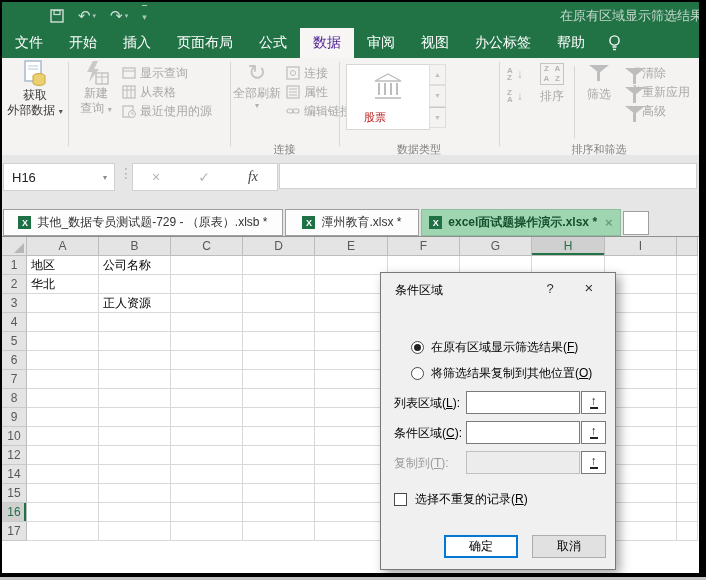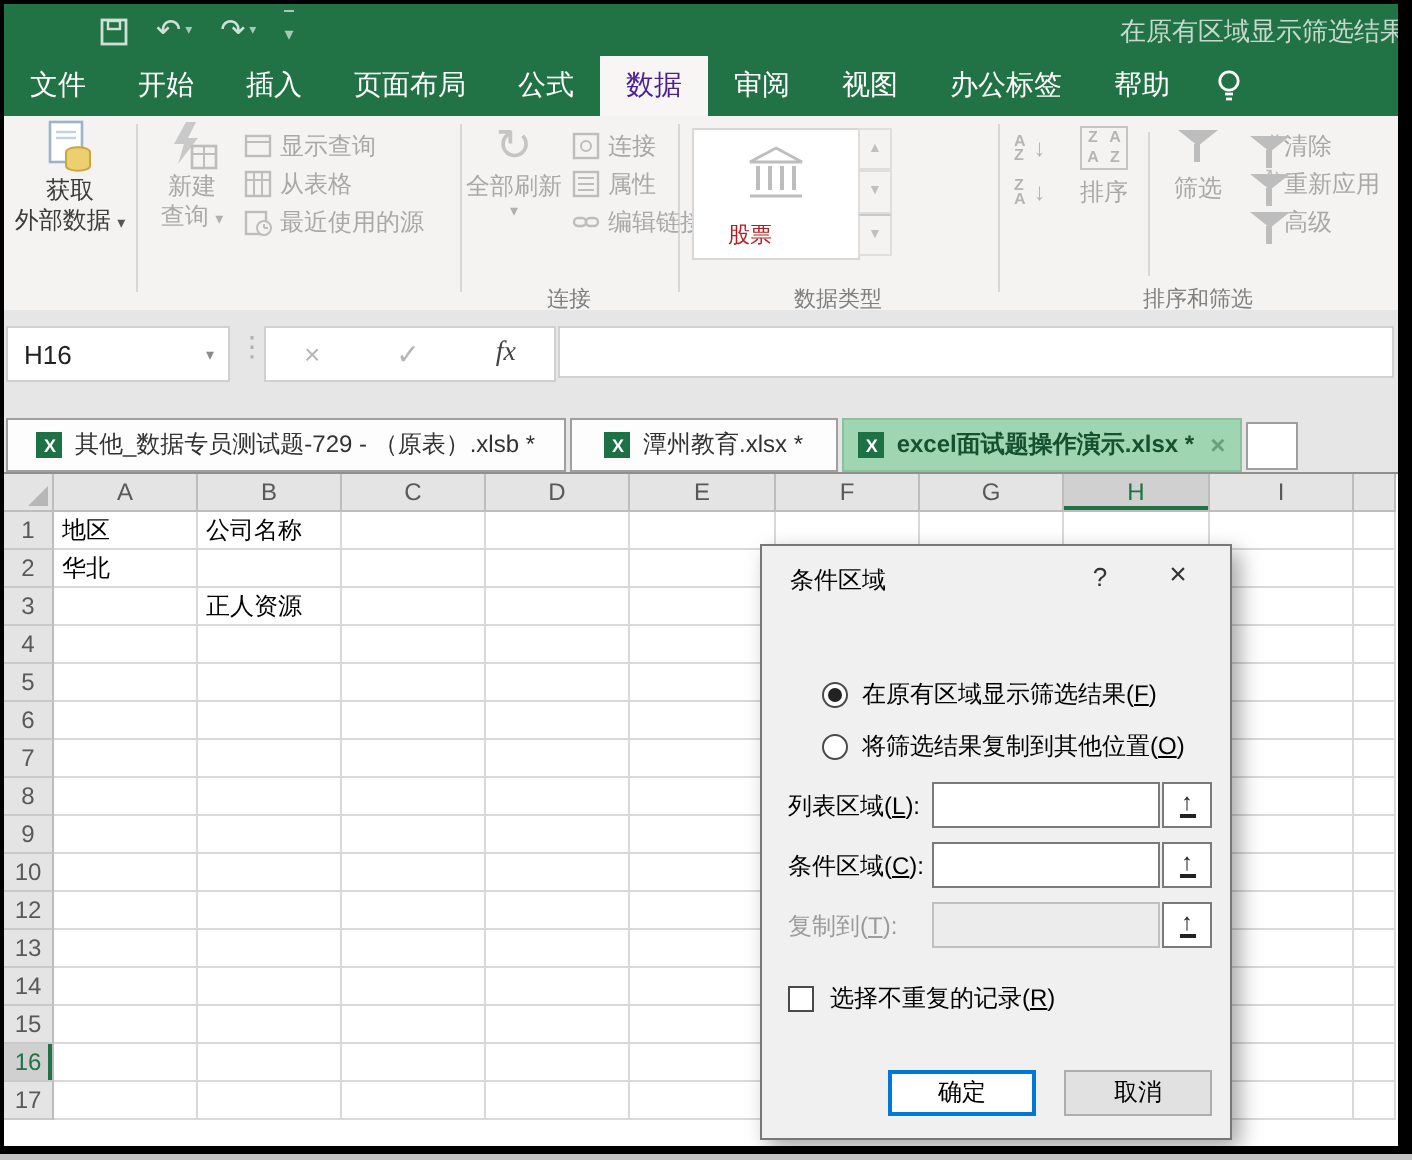--- a/index.html
+++ b/index.html
@@ -513,33 +513,20 @@
         <div class="cell" style="width: 72px;"></div>
         <div class="cell" style="width: 72px;"></div>
         <div class="cell" style="width: 73px;"></div>
         <div class="cell" style="width: 72px;"></div>
         <div class="cell" style="width: 72px;"></div>
         <div class="cell" style="width: 73px;"></div>
         <div class="cell" style="width: 72px;"></div>
         <div class="cell" style="width: 21px;"></div>
       </div>
       <div class="grow">
-        <div class="rhead">13</div>
-        <div class="cell" style="width: 72px;"></div>
-        <div class="cell" style="width: 72px;"></div>
-        <div class="cell" style="width: 72px;"></div>
-        <div class="cell" style="width: 72px;"></div>
-        <div class="cell" style="width: 73px;"></div>
-        <div class="cell" style="width: 72px;"></div>
-        <div class="cell" style="width: 72px;"></div>
-        <div class="cell" style="width: 73px;"></div>
-        <div class="cell" style="width: 72px;"></div>
-        <div class="cell" style="width: 21px;"></div>
-      </div>
-      <div class="grow">
         <div class="rhead">14</div>
         <div class="cell" style="width: 72px;"></div>
         <div class="cell" style="width: 72px;"></div>
         <div class="cell" style="width: 72px;"></div>
         <div class="cell" style="width: 72px;"></div>
         <div class="cell" style="width: 73px;"></div>
         <div class="cell" style="width: 72px;"></div>
         <div class="cell" style="width: 72px;"></div>
         <div class="cell" style="width: 73px;"></div>
         <div class="cell" style="width: 72px;"></div>

